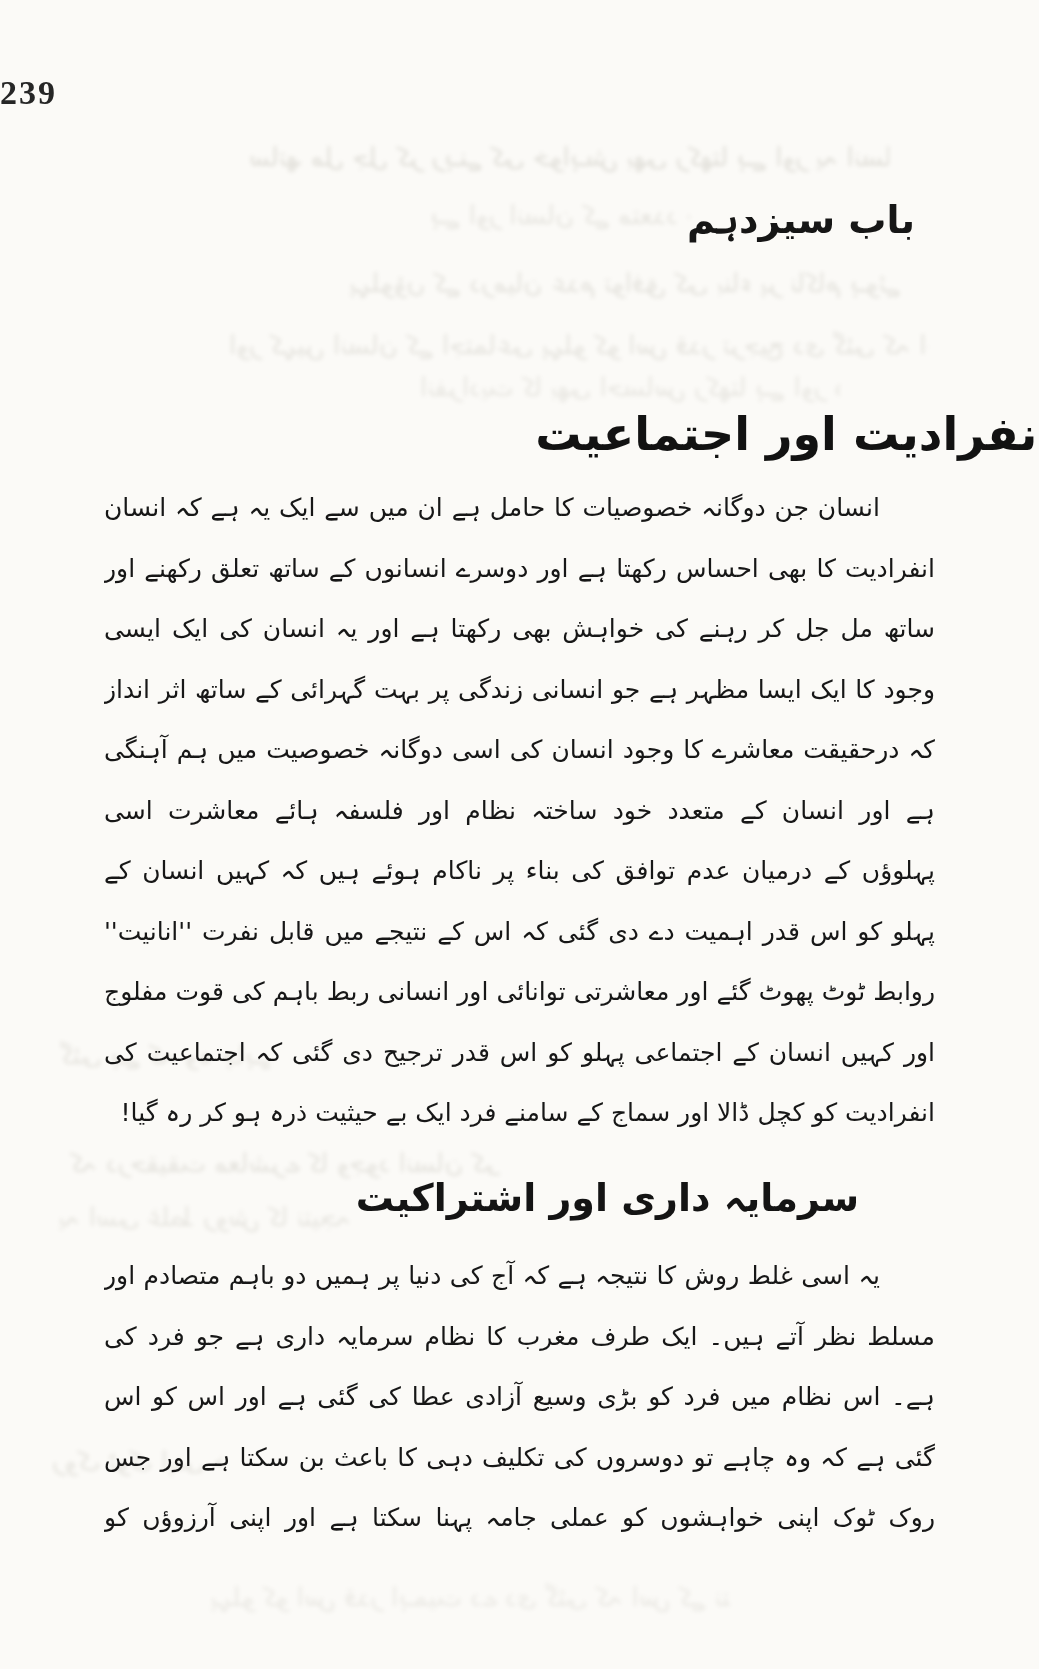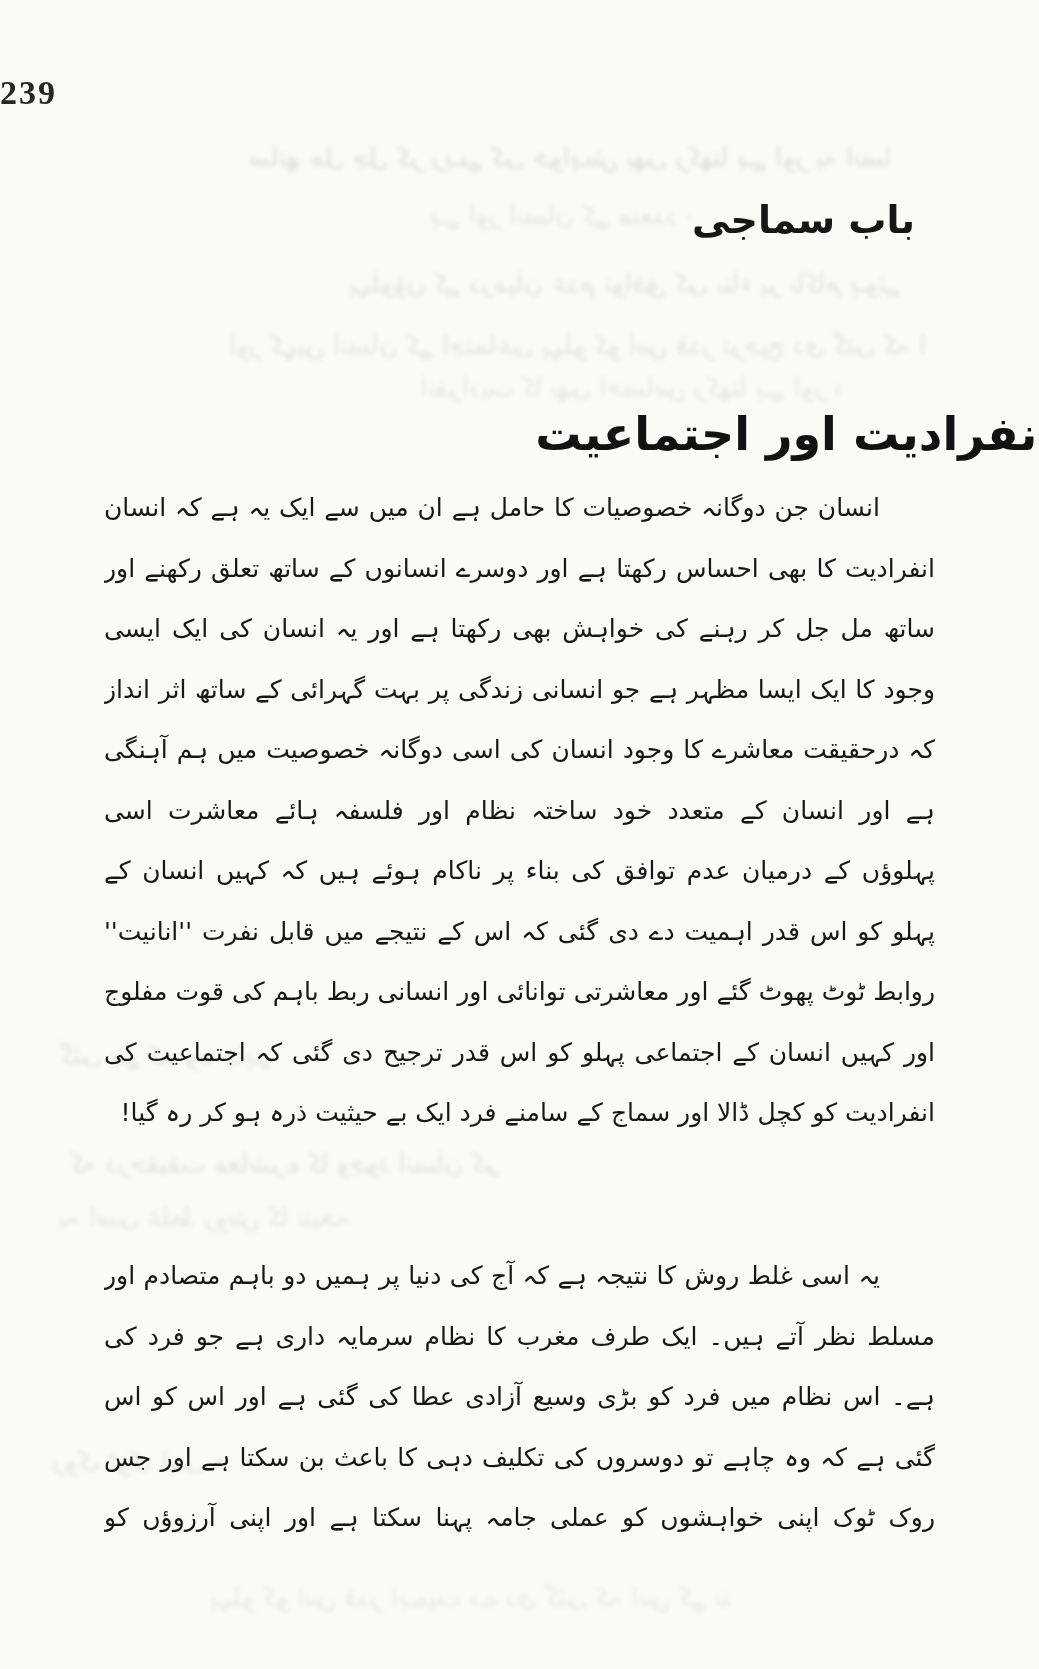--- a/index.html
+++ b/index.html
@@ -85,38 +85,39 @@
   <div class="ghost g4">اور کہیں انسان کے اجتماعی پہلو کو اس قدر ترجیح دی گئی کہ اجتماعیت کی بڑی ہوئی قوت نے</div>
   <div class="ghost g5">انفرادیت کا بھی احساس رکھتا ہے اور دوسرے انسانوں کے ساتھ تعلق رکھنے اور ان کے</div>
   <div class="ghost g6">گئی ہے کہ وہ چاہے تو دوسروں کی تکلیف دہی کا باعث بن سکتا ہے اور جس طرح چاہے بے</div>
   <div class="ghost g7">کہ درحقیقت معاشرے کا وجود انسان کی اسی دوگانہ خصوصیت میں ہم آہنگی کی بنیاد پر قائم</div>
   <div class="ghost g8">یہ اسی غلط روش کا نتیجہ ہے کہ آج کی دنیا پر ہمیں دو باہم متصادم اور برسرپیکار نظریات</div>
   <div class="ghost g9">روک ٹوک اپنی خواہشوں کو عملی جامہ پہنا سکتا ہے اور اپنی آرزوؤں کو شرمندہ تعبیر کر سکتا ہے،</div>
   <div class="ghost g10">پہلو کو اس قدر اہمیت دے دی گئی کہ اس کے نتیجے میں قابل نفرت ''انانیت'' ابھر آئی، سماجی</div>
 
   <div class="page-number">239</div>
 
-  <div class="chapter-title">باب سماجی</div>
+  <div class="chapter-title">باب سیزدہم</div>
 
   <h1 class="section-heading-1">انفرادیت اور اجتماعیت</h1>
 
   <div class="para para-1">
     <div class="line first">انسان جن دوگانہ خصوصیات کا حامل ہے ان میں سے ایک یہ ہے کہ انسان اپنی</div>
     <div class="line">انفرادیت کا بھی احساس رکھتا ہے اور دوسرے انسانوں کے ساتھ تعلق رکھنے اور ان کے</div>
     <div class="line">ساتھ مل جل کر رہنے کی خواہش بھی رکھتا ہے اور یہ انسان کی ایک ایسی خصوصیت اور انسانی</div>
     <div class="line">وجود کا ایک ایسا مظہر ہے جو انسانی زندگی پر بہت گہرائی کے ساتھ اثر انداز ہوتا ہے اس لئے</div>
     <div class="line">کہ درحقیقت معاشرے کا وجود انسان کی اسی دوگانہ خصوصیت میں ہم آہنگی کی بنیاد پر قائم</div>
     <div class="line">ہے اور انسان کے متعدد خود ساختہ نظام اور فلسفہ ہائے معاشرت اسی خصوصیت کے ہر دو</div>
     <div class="line">پہلوؤں کے درمیان عدم توافق کی بناء پر ناکام ہوئے ہیں کہ کہیں انسان کے انفرادیت کے</div>
     <div class="line">پہلو کو اس قدر اہمیت دے دی گئی کہ اس کے نتیجے میں قابل نفرت ''انانیت'' ابھر آئی، سماجی</div>
     <div class="line">روابط ٹوٹ پھوٹ گئے اور معاشرتی توانائی اور انسانی ربط باہم کی قوت مفلوج ہو کر رہ گئی۔</div>
     <div class="line">اور کہیں انسان کے اجتماعی پہلو کو اس قدر ترجیح دی گئی کہ اجتماعیت کی بڑی ہوئی قوت نے</div>
     <div class="line last">انفرادیت کو کچل ڈالا اور سماج کے سامنے فرد ایک بے حیثیت ذرہ ہو کر رہ گیا!</div>
   </div>
 
+  <h2 class="section-heading-2">سرمایہ داری اور اشتراکیت</h2>
 
   <div class="para para-2">
     <div class="line first">یہ اسی غلط روش کا نتیجہ ہے کہ آج کی دنیا پر ہمیں دو باہم متصادم اور برسرپیکار نظریات</div>
     <div class="line">مسلط نظر آتے ہیں۔ ایک طرف مغرب کا نظام سرمایہ داری ہے جو فرد کی انفرادیت پر قائم</div>
     <div class="line">ہے۔ اس نظام میں فرد کو بڑی وسیع آزادی عطا کی گئی ہے اور اس کو اس قدر حریت بخش دی</div>
     <div class="line">گئی ہے کہ وہ چاہے تو دوسروں کی تکلیف دہی کا باعث بن سکتا ہے اور جس طرح چاہے بے</div>
     <div class="line">روک ٹوک اپنی خواہشوں کو عملی جامہ پہنا سکتا ہے اور اپنی آرزوؤں کو شرمندہ تعبیر کر سکتا ہے،</div>
   </div>
 
 </div>

